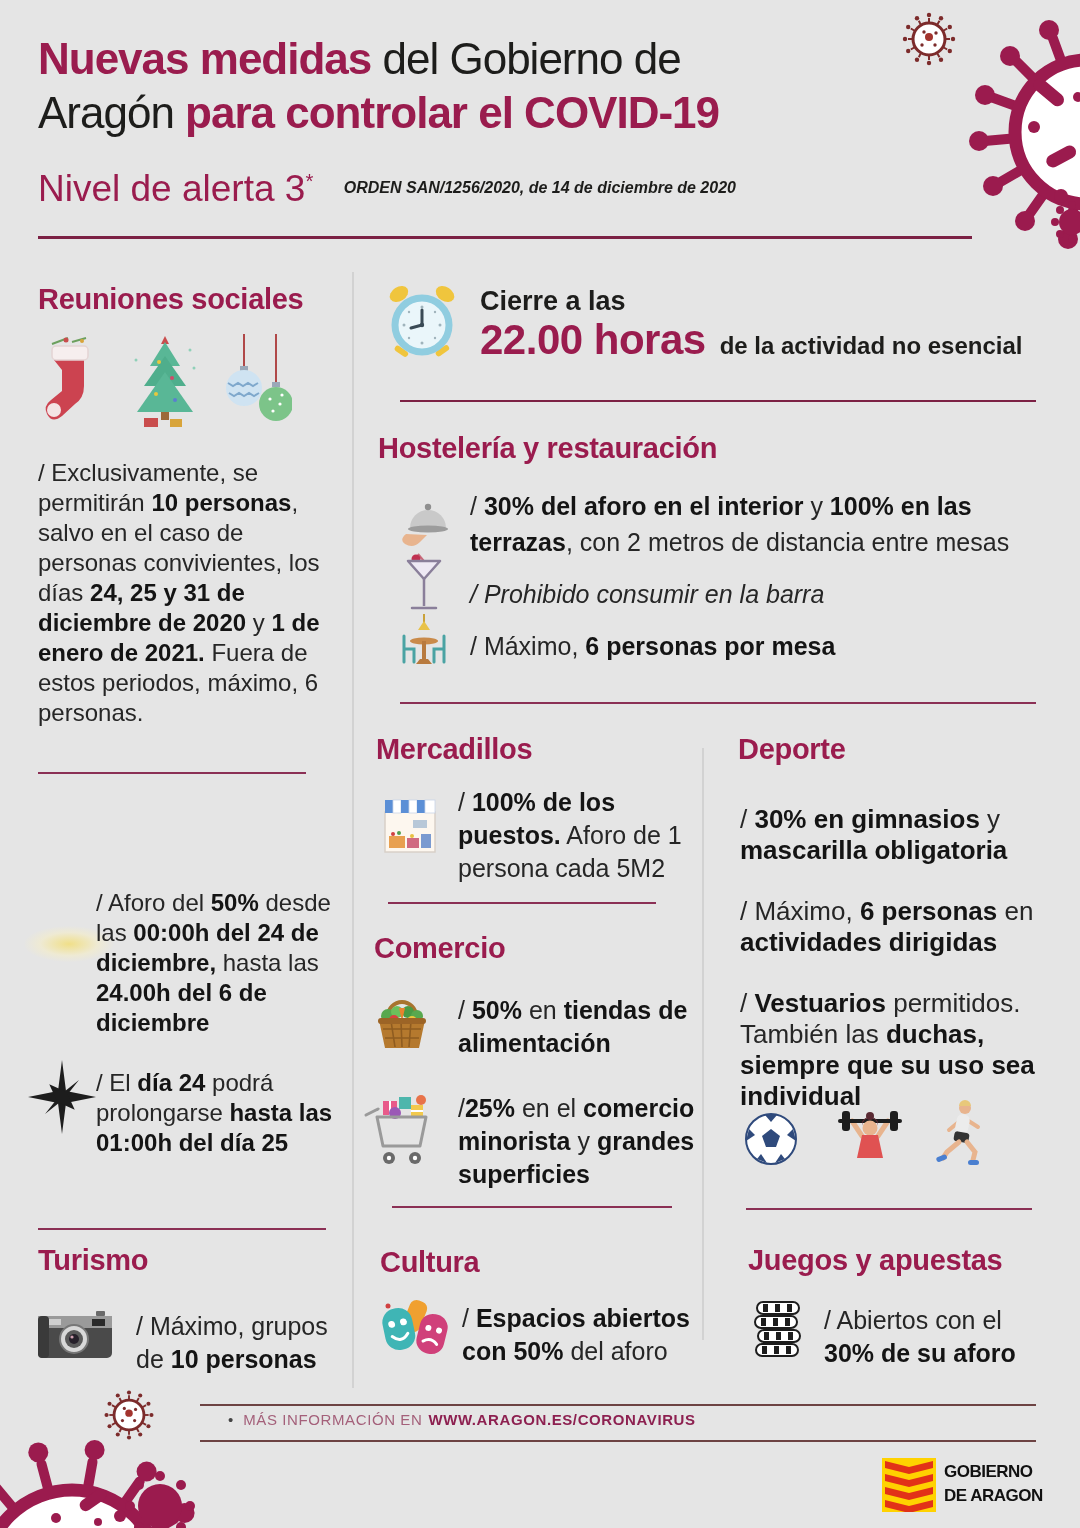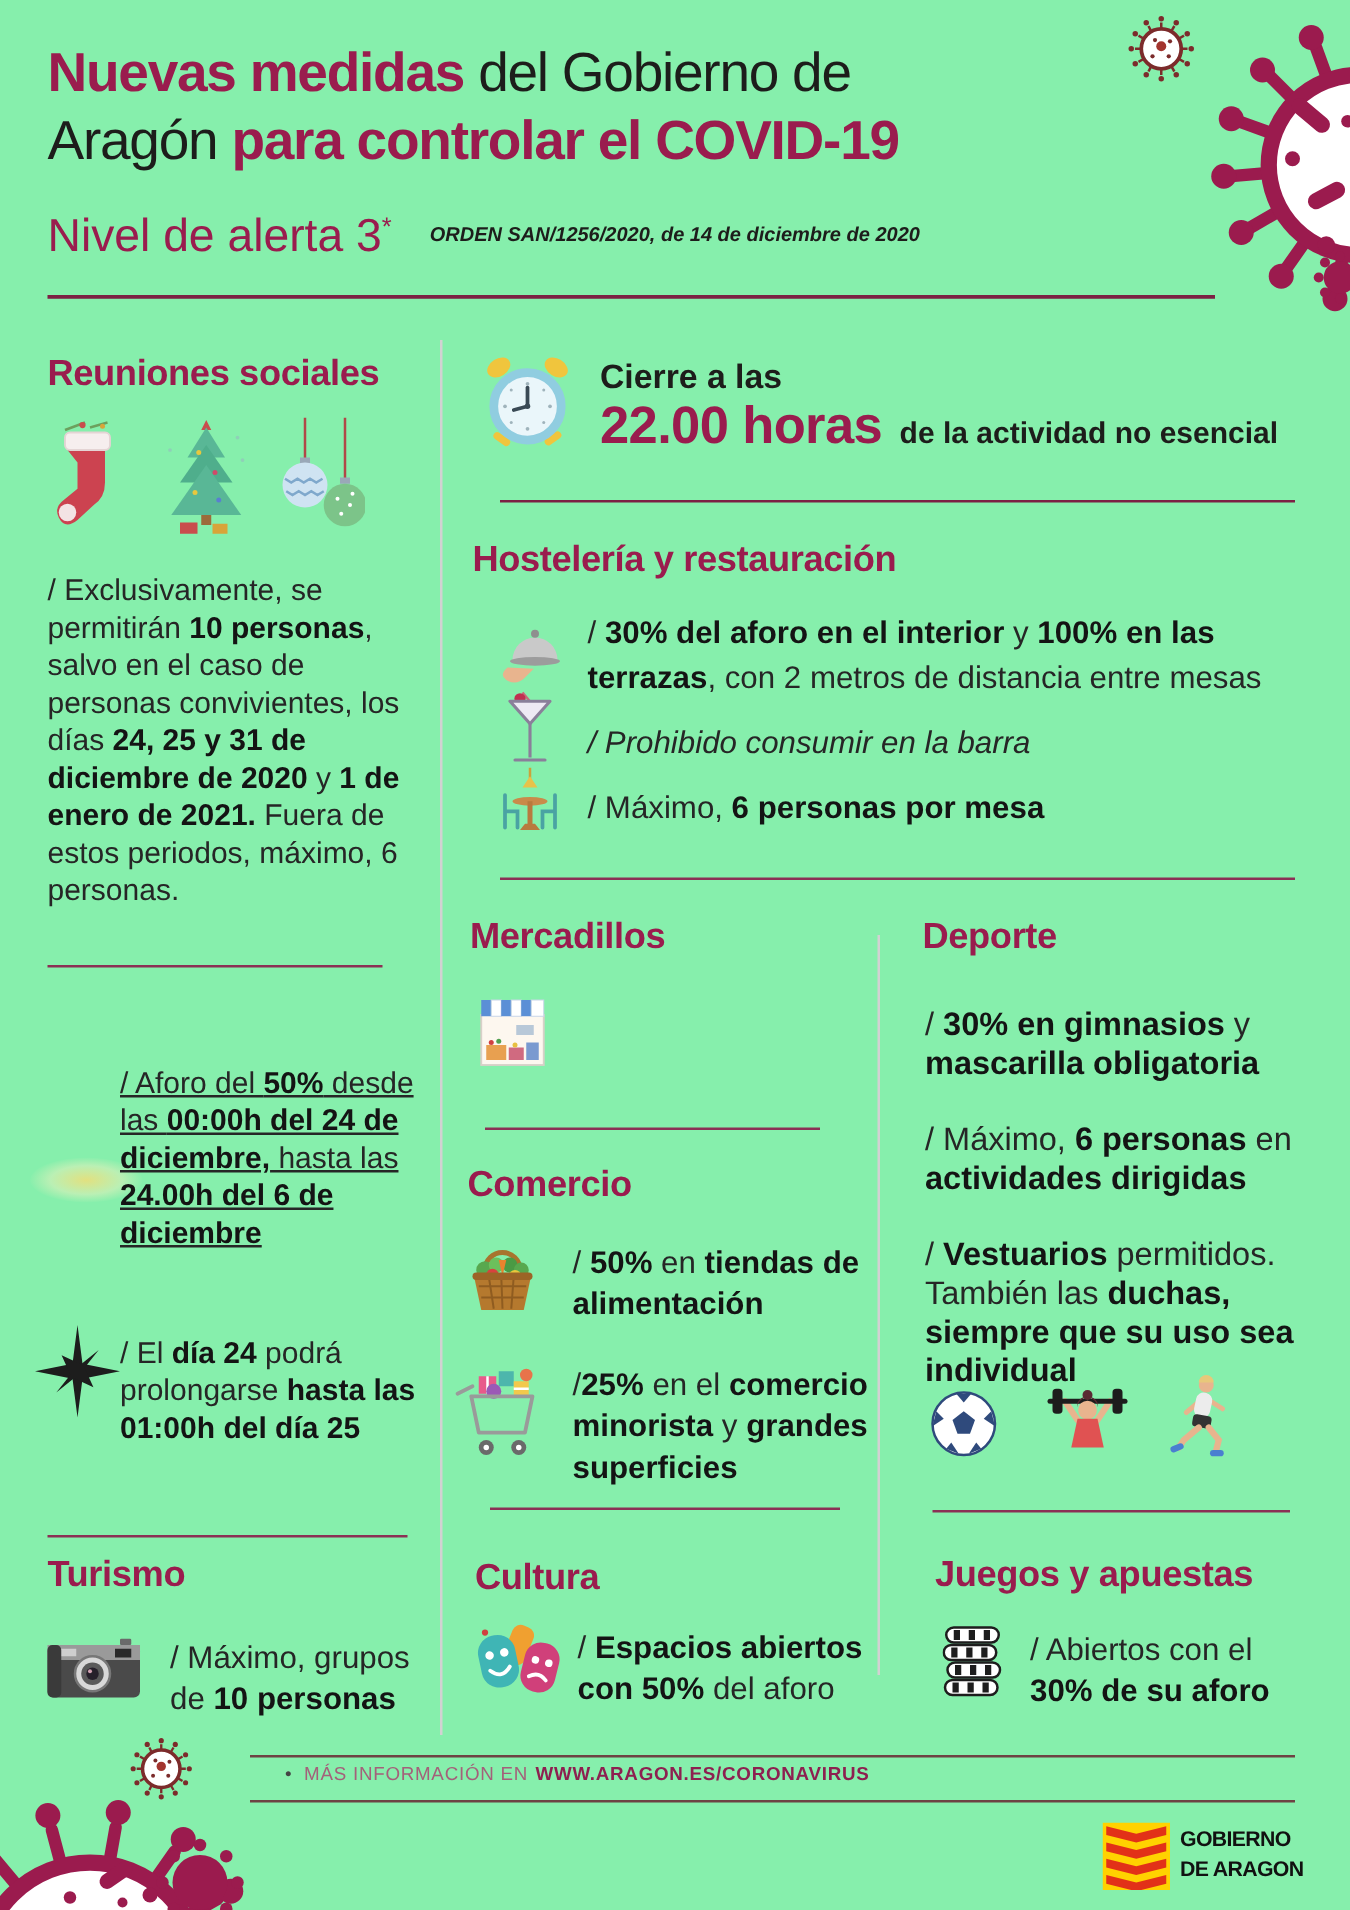--- a/index.html
+++ b/index.html
@@ -1,16 +1,16 @@
 <!DOCTYPE html>
 <html><head>
 <meta charset="utf-8">
 <style>
   html,body{margin:0;padding:0;background:#ffffff;}
-  .page{position:relative;width:1080px;height:1528px;background:#86efac;overflow:hidden;
+  .page{position:relative;width:1080px;height:1528px;background:#e5e5e5;overflow:hidden;
         font-family:"Liberation Sans","DejaVu Sans",sans-serif;color:#232323;}
   .abs{position:absolute;}
   
   .title{font-size:44px;line-height:54px;font-weight:400;color:#1d1d1b;letter-spacing:-1px;}
   .title .accent{color:#9a1c4e;font-weight:700;}
   .alert-level{font-size:37px;color:#9a1c4e;font-weight:400;}
   .alert-level sup{font-size:55%;}
   .order-ref{font-size:16px;font-style:italic;font-weight:700;color:#1d1d1b;margin-left:26px;vertical-align:8px;}
   .rule{background:#7c2144;height:3px;}
   .rule-thin{background:#8b3055;height:2px;}
@@ -181,21 +181,21 @@
     <circle cx="51" cy="77" r="1.6" fill="#fff"></circle>
       <circle cx="60" cy="61" r="1.6" fill="#fff"></circle>
   </svg>
 
   <div class="abs txt" style="left:38px;top:458px;width:298px;"><span>/ Exclusivamente, se permitirán </span><b>10 personas</b><span>, salvo en el caso de personas convivientes, los días </span><b>24, 25 y 31 de diciembre de 2020</b><span> y </span><b>1 de enero de 2021.</b><span> Fuera de estos periodos, máximo, 6 personas.</span></div>
 
   <div class="abs rule-thin" style="left:38px;top:772px;width:268px;"></div>
 
 
   <div class="abs glow" style="left:24px;top:926px;width:90px;height:36px;border-radius:50%;"></div>
-  <div class="abs txt" style="left:96px;top:852px;width:244px;text-decoration:underline;"><span>/ Aforo del </span><b>50%</b><span>  desde las </span><b>00:00h del 24 de diciembre,</b><span> hasta las </span><b>24.00h del 6 de diciembre</b></div>
+  <div class="abs txt" style="left:96px;top:888px;width:244px;"><span>/ Aforo del </span><b>50%</b><span>  desde las </span><b>00:00h del 24 de diciembre,</b><span> hasta las </span><b>24.00h del 6 de diciembre</b></div>
 
   <svg class="abs" style="left:28px;top:1060px;" width="68" height="74" viewBox="0 0 68 74">
     <polygon points="34,0 38,31 68,37 38,43 34,74 30,43 0,37 30,31" fill="#1d1d1d"></polygon>
     <polygon points="34,13 36,31 52,37 36,43 34,61 32,43 16,37 32,31" fill="#1d1d1d" transform="rotate(45 34 37)"></polygon>
   </svg>
   <div class="abs txt" style="left:96px;top:1068px;width:244px;"><span>/ El </span><b>día 24</b><span> podrá prolongarse </span><b>hasta las 01:00h del día 25</b></div>
 
   <div class="abs rule-thin" style="left:38px;top:1228px;width:288px;"></div>
 
   <div class="abs sec-h" style="left:38px;top:1244px;">Turismo</div>
@@ -285,20 +285,21 @@
         <rect x="42" y="2" width="10" height="13" fill="#fff" stroke="#c8d4e8" stroke-width="0.8"></rect>
     </g>
     <rect x="30" y="22" width="14" height="8" fill="#b8c8d8"></rect>
     <rect x="6" y="38" width="16" height="12" fill="#e8a050"></rect>
     <rect x="24" y="40" width="12" height="10" fill="#d06a80"></rect>
     <rect x="38" y="36" width="10" height="14" fill="#7a9ad0"></rect>
     <circle cx="10" cy="36" r="2" fill="#d04040"></circle>
       <circle cx="16" cy="35" r="2" fill="#50a050"></circle>
       <circle cx="29" cy="38" r="2" fill="#e8c040"></circle>
   </svg>
+  <div class="abs txt-mid" style="left:458px;top:786px;width:234px;"><span>/ </span><b>100% de los puestos.</b><span> Aforo de 1 persona cada 5M2</span></div>
 
   <div class="abs rule-thin" style="left:388px;top:902px;width:268px;"></div>
 
   <div class="abs sec-h" style="left:374px;top:932px;">Comercio</div>
 
   <svg class="abs" style="left:374px;top:988px;" width="56" height="64" viewBox="0 0 56 64">
     <path d="M14 28 A14 14 0 0 1 42 28" stroke="#a8742e" stroke-width="4" fill="none"></path>
     <circle cx="14" cy="28" r="7" fill="#58a84e"></circle>
       <circle cx="23" cy="24" r="6" fill="#6cc05c"></circle>
     <circle cx="34" cy="24" r="6" fill="#4a9a44"></circle>

